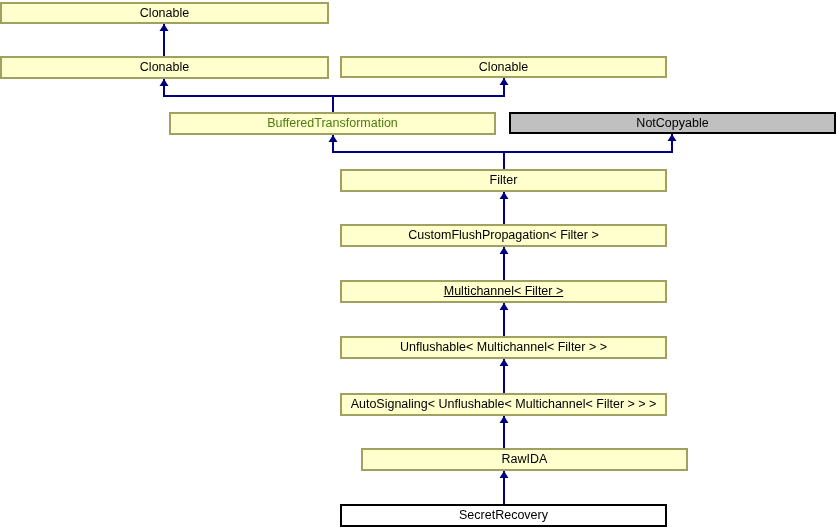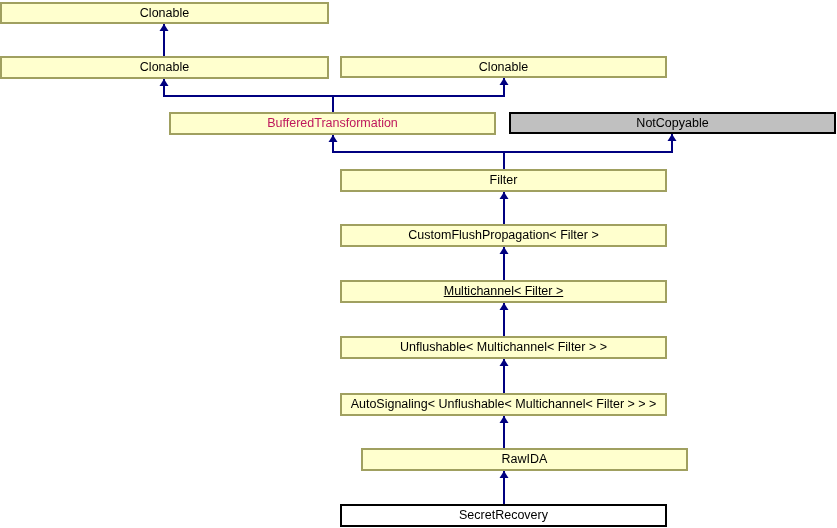--- a/index.html
+++ b/index.html
@@ -77,21 +77,21 @@
   <div class="nodes-layer">
       <div class="node" style="left: 0px; top: 2px; width: 329px; height: 22px; background: rgb(255, 255, 206); border-color: rgb(160, 160, 96); color: rgb(0, 0, 0);">
         <span>Clonable</span>
       </div>
       <div class="node" style="left: 0px; top: 56px; width: 329px; height: 23px; background: rgb(255, 255, 206); border-color: rgb(160, 160, 96); color: rgb(0, 0, 0);">
         <span>Clonable</span>
       </div>
       <div class="node" style="left: 340px; top: 56px; width: 327px; height: 22px; background: rgb(255, 255, 206); border-color: rgb(160, 160, 96); color: rgb(0, 0, 0);">
         <span>Clonable</span>
       </div>
-      <div class="node" style="left: 169px; top: 112px; width: 327px; height: 23px; background: rgb(255, 255, 206); border-color: rgb(160, 160, 96); color: #be185d;">
+      <div class="node" style="left: 169px; top: 112px; width: 327px; height: 23px; background: rgb(255, 255, 206); border-color: rgb(160, 160, 96); color: #4d7c0f;">
         <span>BufferedTransformation</span>
       </div>
       <div class="node" style="left: 509px; top: 112px; width: 327px; height: 22px; background: rgb(192, 192, 192); border-color: rgb(0, 0, 0); color: rgb(0, 0, 0);">
         <span>NotCopyable</span>
       </div>
       <div class="node" style="left: 340px; top: 169px; width: 327px; height: 23px; background: rgb(255, 255, 206); border-color: rgb(160, 160, 96); color: rgb(0, 0, 0);">
         <span>Filter</span>
       </div>
       <div class="node" style="left: 340px; top: 224px; width: 327px; height: 23px; background: rgb(255, 255, 206); border-color: rgb(160, 160, 96); color: rgb(0, 0, 0);">
         <span>CustomFlushPropagation&lt; Filter &gt;</span>

